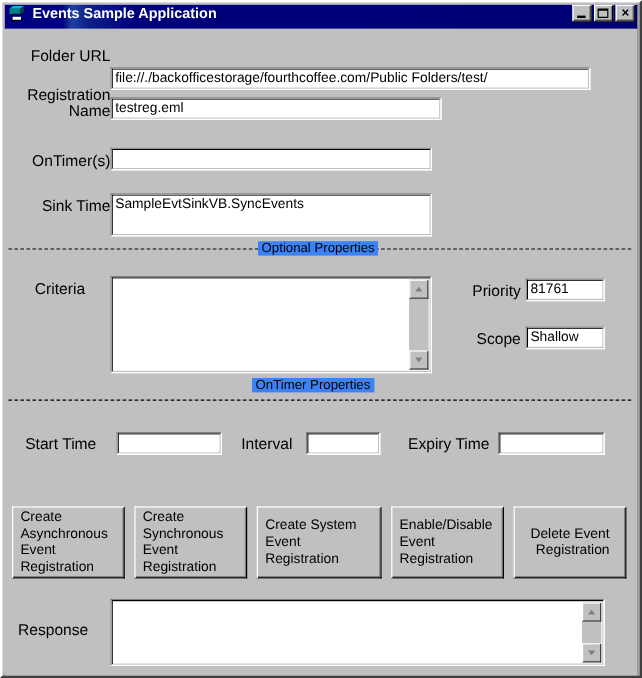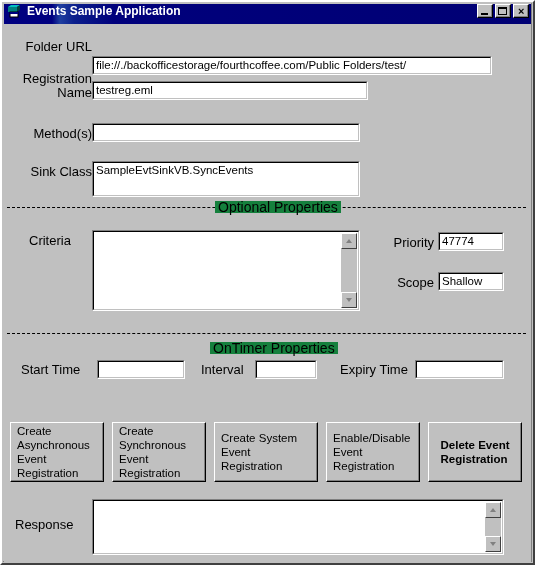--- a/index.html
+++ b/index.html
@@ -211,22 +211,22 @@
   }
 
   
   .group-sep {
     position: absolute;
     height: 1px;
     border-top: 1px dashed #000000;
   }
   .group-caption {
     position: absolute;
-    background: #15803d;
-    font-size: 14px;
+    background: #3b82f6;
+    font-size: 11px;
     color: #000000;
     padding: 0 3px;
     white-space: nowrap;
     line-height: 12px;
   }
 
   
   .btn {
     position: absolute;
     background: #c0c0c0;
@@ -240,21 +240,21 @@
     color: #000000;
     line-height: 14px;
     white-space: pre-line;
     cursor: default;
     font-family: "Liberation Sans", sans-serif;
     display: flex;
     align-items: center;
     padding: 0 6px;
   }
   .btn.left  { justify-content: flex-start; text-align: left; }
-  .btn.center{ justify-content: center; text-align: left; font-weight: bold; }
+  .btn.center{ justify-content: center; text-align: right; }
 </style>
 </head>
 <body>
 
 <div id="app-window">
 
   <div class="titlebar">
     <span class="title-icon">
       <svg width="16" height="16" viewBox="0 0 16 16">
         <rect x="1" y="3" width="9" height="5" fill="#008080"></rect>
@@ -286,26 +286,26 @@
       <div class="val">file://./backofficestorage/fourthcoffee.com/Public Folders/test/</div>
     </div>
 
     <div class="lbl lbl-r" style="left:4px; top:48px; width:84px;">Registration
 Name</div>
     <div class="field" style="left:88px; top:57px; width:276px; height:19px;">
       <div class="inner"></div>
       <div class="val">testreg.eml</div>
     </div>
 
-    <div class="lbl lbl-r" style="left:10px; top:103px; width:78px;">Method(s)</div>
+    <div class="lbl lbl-r" style="left:10px; top:103px; width:78px;">OnTimer(s)</div>
     <div class="field" style="left:88px; top:99px; width:268px; height:19px;">
       <div class="inner"></div>
     </div>
 
-    <div class="lbl lbl-r" style="left:10px; top:141px; width:78px;">Sink Class</div>
+    <div class="lbl lbl-r" style="left:10px; top:141px; width:78px;">Sink Time</div>
     <div class="field" style="left:88px; top:137px; width:268px; height:36px;">
       <div class="inner"></div>
       <div class="val">SampleEvtSinkVB.SyncEvents</div>
     </div>
 
     <div class="group-sep" style="left:3px; top:183px; width:519px;"></div>
     <div class="group-caption" style="left:211px; top:177px;">Optional Properties</div>
 
     <div class="lbl" style="left:25px; top:210px;">Criteria</div>
     <div class="field textarea-box" style="left:88px; top:206px; width:268px; height:81px;">
@@ -314,31 +314,31 @@
       <div class="sbar" style="right:2px;">
         <div class="sbtn up"></div>
         <div class="strack"></div>
         <div class="sbtn down"></div>
       </div>
     </div>
 
     <div class="lbl lbl-r" style="left:368px; top:212px; width:62px;">Priority</div>
     <div class="field" style="left:434px; top:208px; width:66px; height:19px;">
       <div class="inner"></div>
-      <div class="val">47774</div>
+      <div class="val">81761</div>
     </div>
 
     <div class="lbl lbl-r" style="left:368px; top:252px; width:62px;">Scope</div>
     <div class="field" style="left:434px; top:248px; width:66px; height:19px;">
       <div class="inner"></div>
       <div class="val">Shallow</div>
     </div>
 
     <div class="group-sep" style="left:3px; top:309px; width:519px;"></div>
-    <div class="group-caption" style="left:206px; top:318px;">OnTimer Properties</div>
+    <div class="group-caption" style="left:206px; top:291px;">OnTimer Properties</div>
 
     <div class="lbl" style="left:17px; top:339px;">Start Time</div>
     <div class="field" style="left:93px; top:336px; width:88px; height:19px;">
       <div class="inner"></div>
       <div class="val"></div>
     </div>
 
     <div class="lbl" style="left:197px; top:339px;">Interval</div>
     <div class="field" style="left:251px; top:336px; width:62px; height:19px;">
       <div class="inner"></div>

